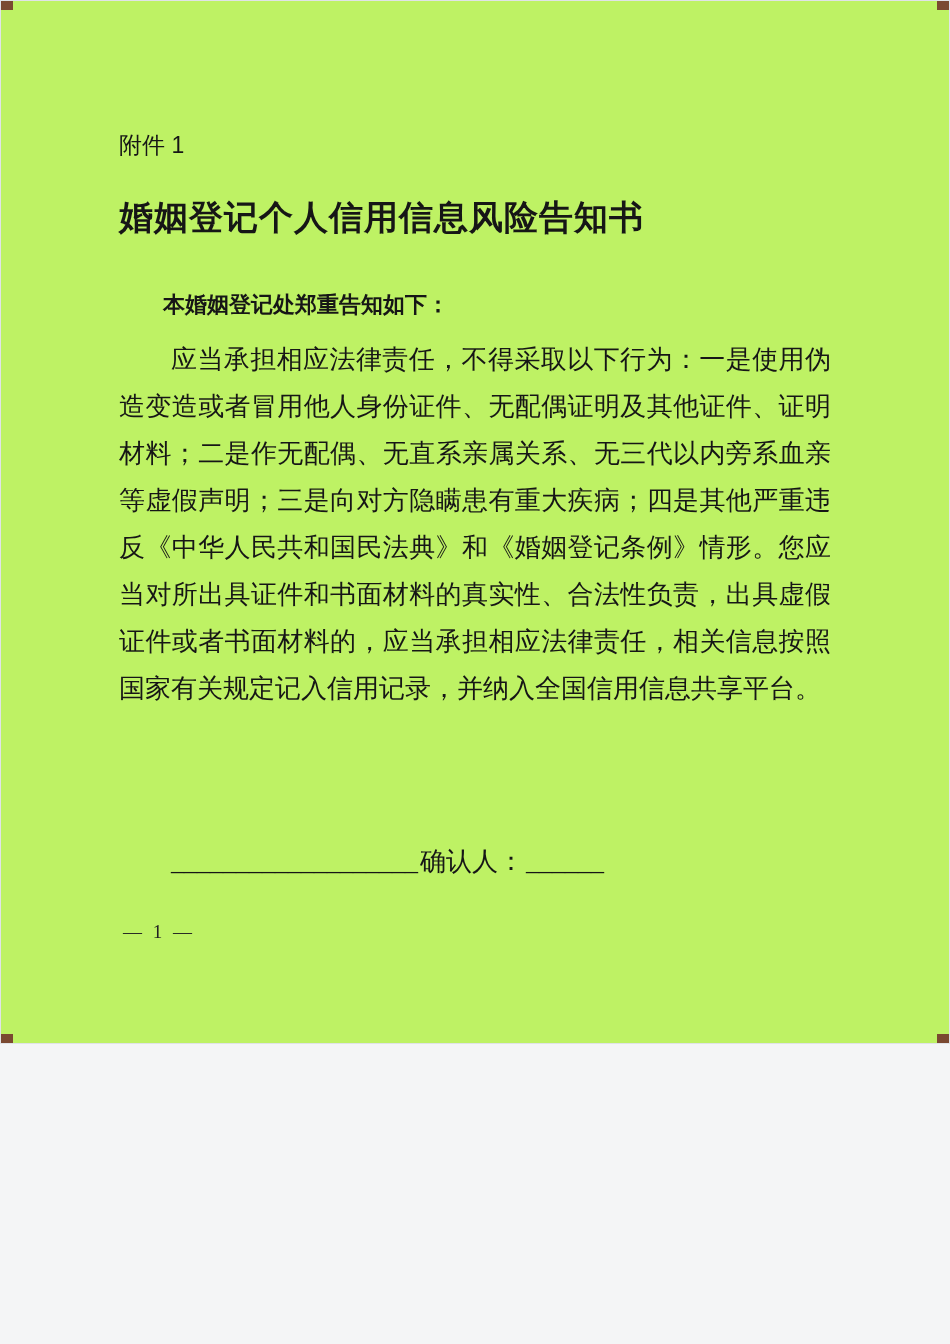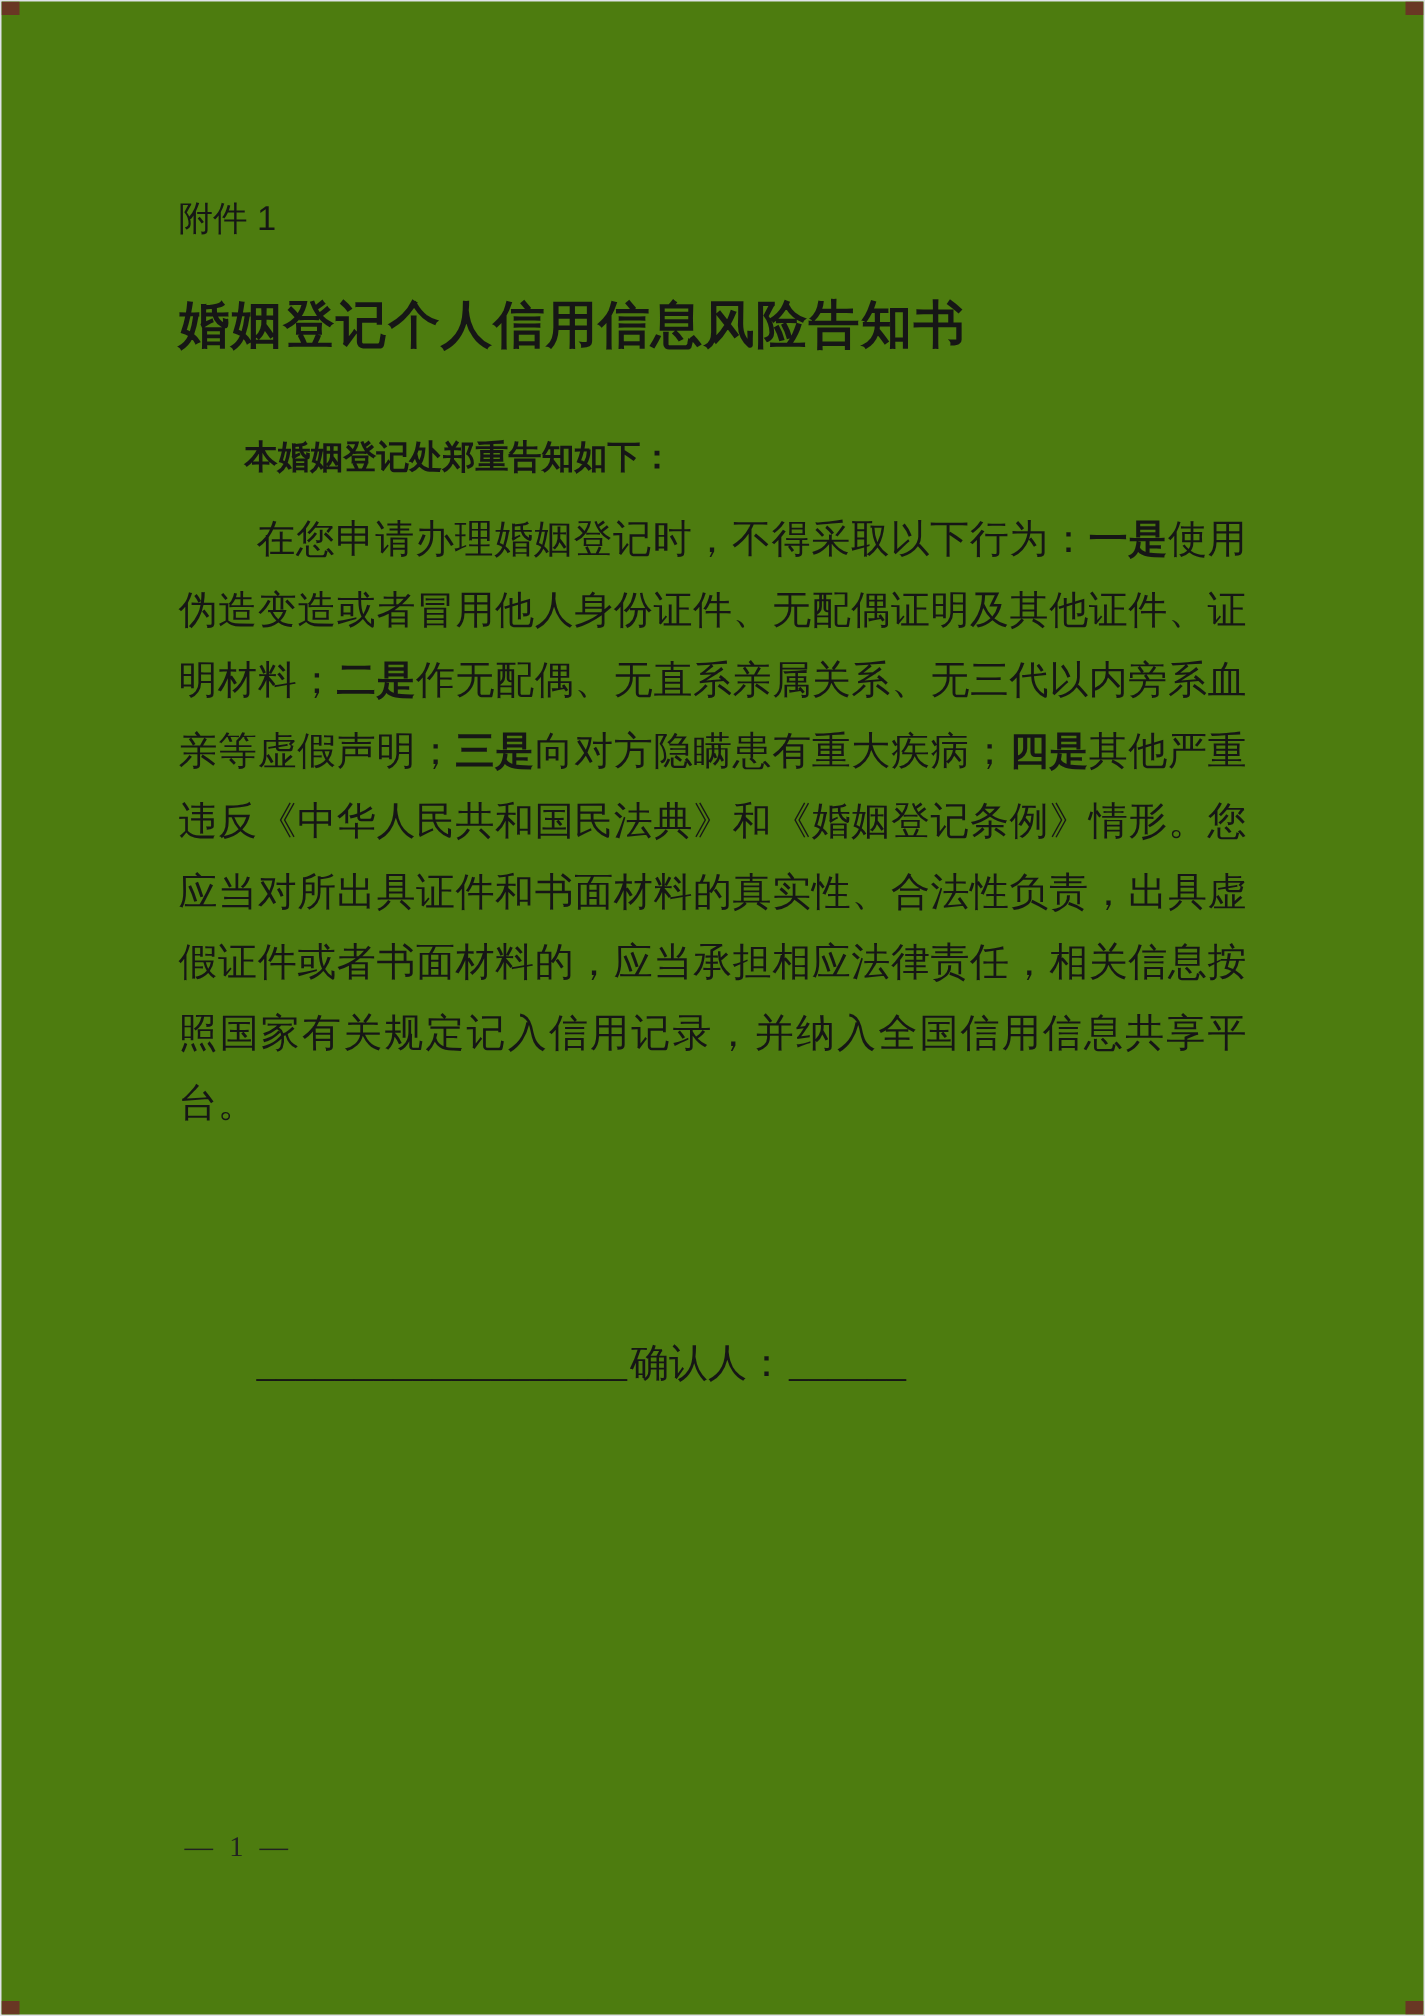--- a/index.html
+++ b/index.html
@@ -9,22 +9,22 @@
   body {
     width: 950px;
     height: 1344px;
     background: #f4f5f6;
     font-family: "Liberation Serif", "DejaVu Serif", serif;
     color: #161616;
   }
   .page {
     position: relative;
     width: 950px;
-    height: 1344px;
-    background: #4d7c0f;
+    height: 1044px;
+    background: #bef264;
     border: 1px solid #e0e3e7;
     box-sizing: border-box;
     overflow: hidden;
   }
   .corner {
     position: absolute;
     width: 12px;
     height: 9px;
     background: #6e2b28;
     opacity: 0.85;
@@ -62,21 +62,21 @@
     text-indent: 2em;
   }
   .para {
     margin: 8px 0 0 0;
     font-size: 26px;
     line-height: 47px;
     text-align: justify;
     text-indent: 2em;
   }
   .para .b {
-    font-weight: bold;
+    font-weight: normal;
     font-family: "Liberation Sans", "DejaVu Sans", sans-serif;
   }
   .sig-row {
     margin: 126px 0 0 0;
     padding-left: 2em;
     font-size: 26px;
     line-height: 47px;
     white-space: nowrap;
   }
   .sig-row .uline {
@@ -113,21 +113,21 @@
   <div class="corner bl"></div>
   <div class="corner br"></div>
 
   <div class="content">
     <div class="attachment">附件 1</div>
 
     <h1 class="title">婚姻登记个人信用信息风险告知书</h1>
 
     <p class="intro">本婚姻登记处郑重告知如下：</p>
 
-    <p class="para"><span>在您申请办理婚姻登记时，不得采取以下行为：</span><span class="b">一是</span><span>使用伪造变造或者冒用他人身份证件、无配偶证明及其他证件、证明材料；</span><span class="b">二是</span><span>作无配偶、无直系亲属关系、无三代以内旁系血亲等虚假声明；</span><span class="b">三是</span><span>向对方隐瞒患有重大疾病；</span><span class="b">四是</span><span>其他严重违反《中华人民共和国民法典》和《婚姻登记条例》情形。您应当对所出具证件和书面材料的真实性、合法性负责，出具虚假证件或者书面材料的，应当承担相应法律责任，相关信息按照国家有关规定记入信用记录，并纳入全国信用信息共享平台。</span></p>
+    <p class="para"><span>应当承担相应法律责任，不得采取以下行为：</span><span class="b">一是</span><span>使用伪造变造或者冒用他人身份证件、无配偶证明及其他证件、证明材料；</span><span class="b">二是</span><span>作无配偶、无直系亲属关系、无三代以内旁系血亲等虚假声明；</span><span class="b">三是</span><span>向对方隐瞒患有重大疾病；</span><span class="b">四是</span><span>其他严重违反《中华人民共和国民法典》和《婚姻登记条例》情形。您应当对所出具证件和书面材料的真实性、合法性负责，出具虚假证件或者书面材料的，应当承担相应法律责任，相关信息按照国家有关规定记入信用记录，并纳入全国信用信息共享平台。</span></p>
 
 
     <div class="sig-row"><span class="uline">___________________</span><span class="confirm">确认人：</span><span class="uline">______</span></div>
 
   </div>
 
   <div class="footer">— 1 —</div>
 </div>
 
 </body></html>

